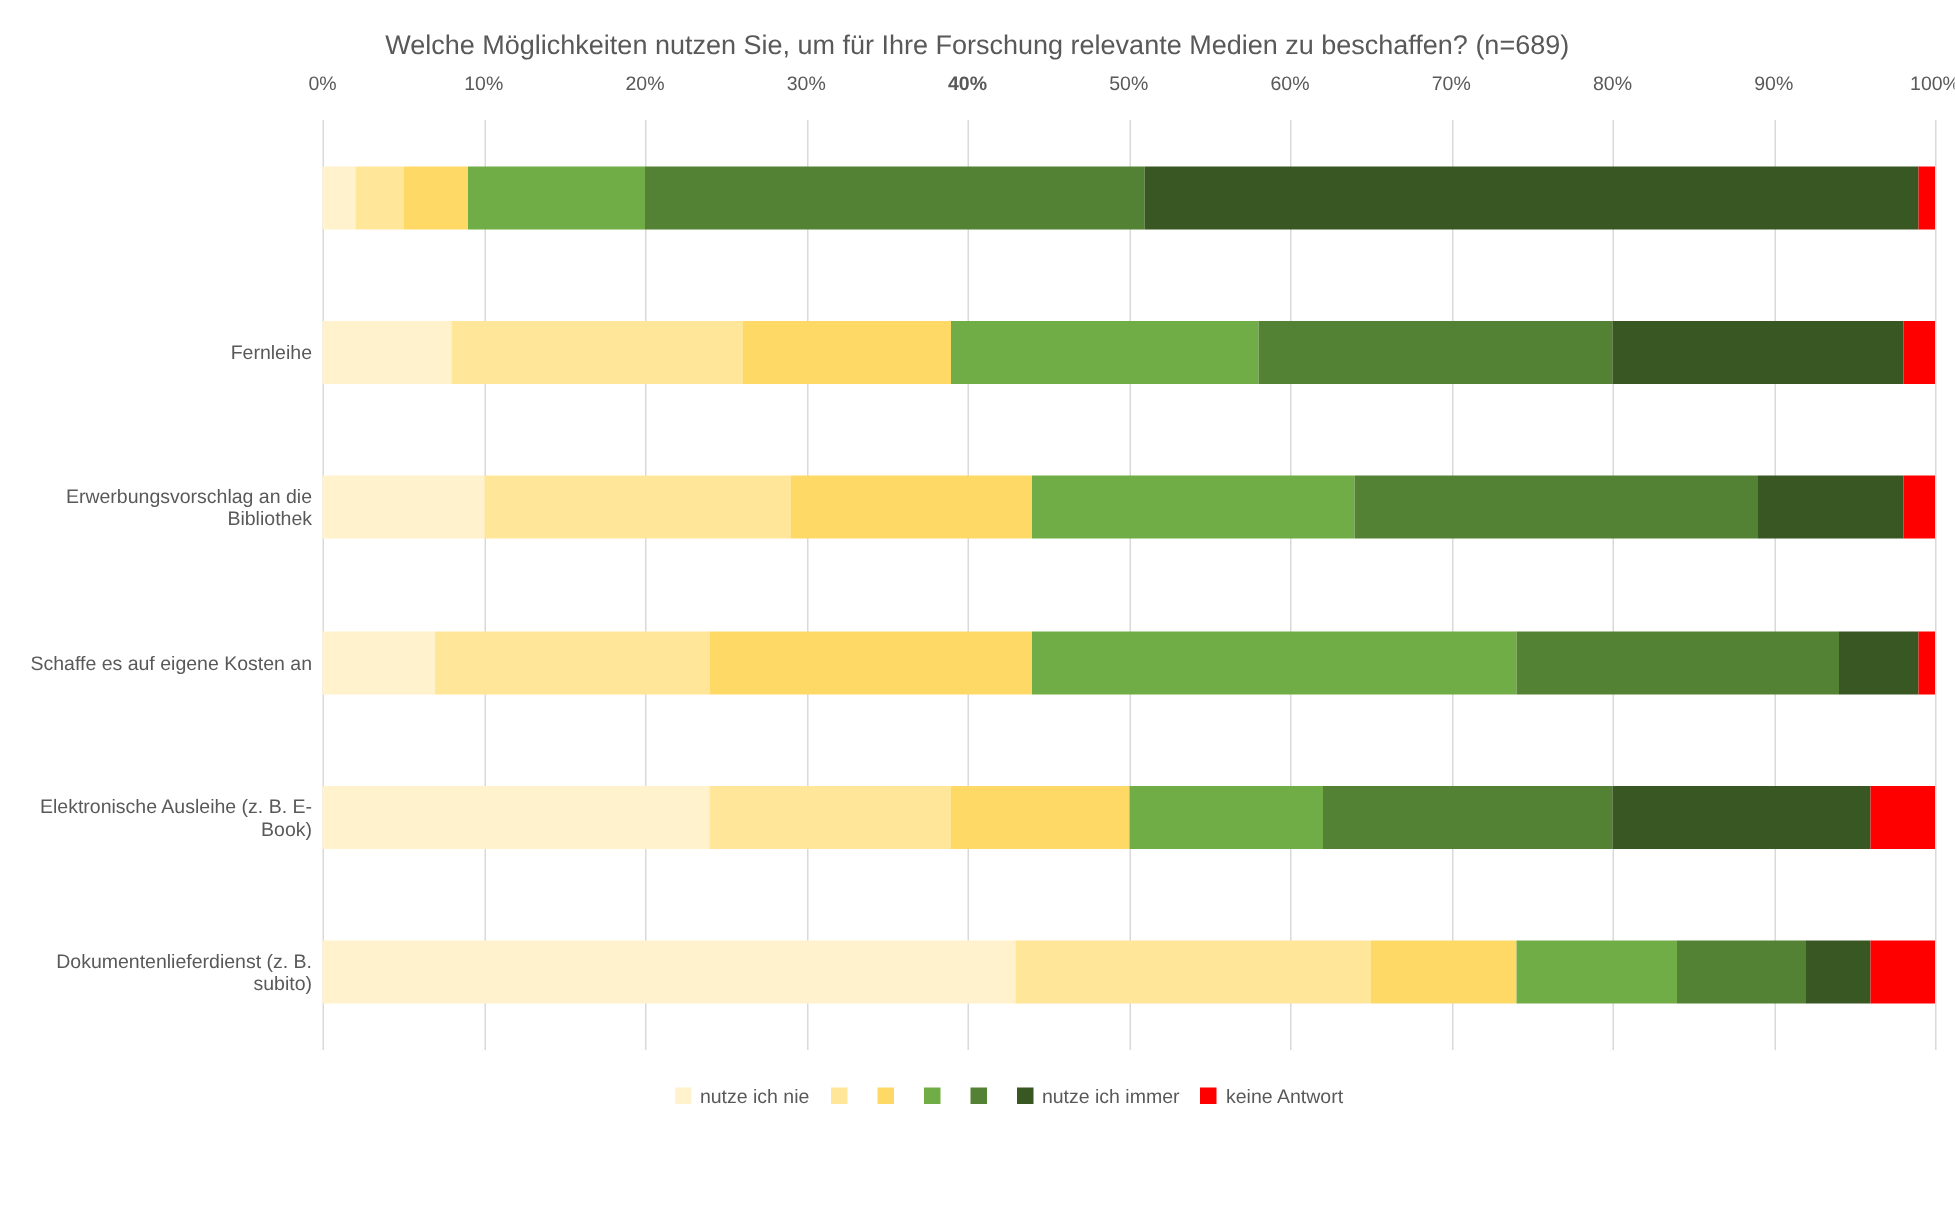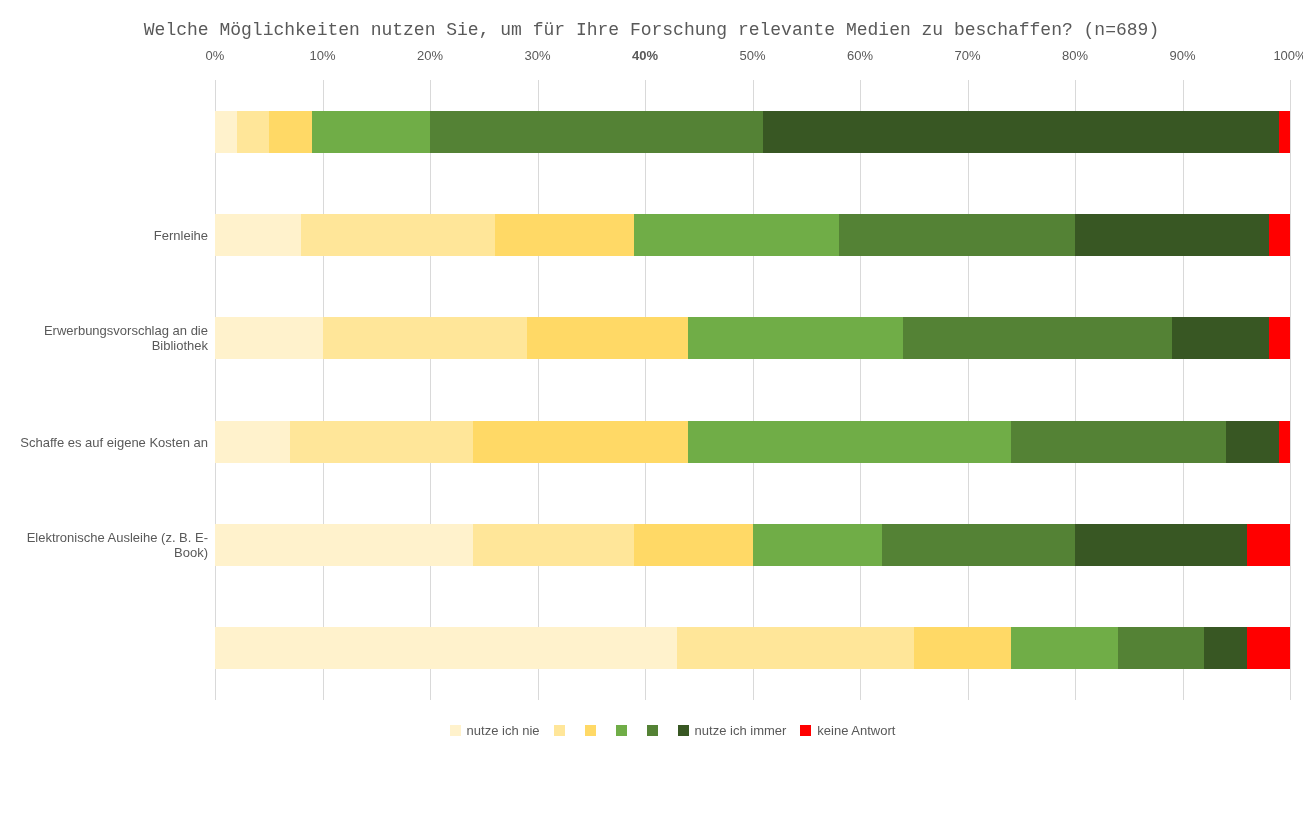--- a/index.html
+++ b/index.html
@@ -1,17 +1,17 @@
 <!DOCTYPE html>
 <html><head>
 <meta charset="utf-8">
 <style>
   html,body{margin:0;padding:0;background:#fff;font-family:"Segoe UI",Arial,sans-serif;color:#595959;}
   .chart{position:relative;width:1303px;height:814px;box-sizing:border-box;}
-  .title{position:absolute;left:0;right:0;top:20px;text-align:center;font-size:18px;color:#595959;font-family:Liberation Mono, monospace;}
+  .title{position:absolute;left:0;right:0;top:20px;text-align:center;font-size:18px;color:#595959;}
   .plot{position:absolute;left:215px;top:80px;width:1075px;height:620px;}
   .xlabels{position:absolute;left:215px;top:48px;width:1075px;height:20px;}
   .xlabel{position:absolute;font-size:13px;color:#595959;transform:translateX(-50%);}
   .grid{position:absolute;top:0;bottom:0;width:0;border-left:1px solid #d9d9d9;}
   .ylabel{position:absolute;right:1095px;width:200px;text-align:right;font-size:13px;color:#595959;transform:translateY(-50%);}
   .bar{position:absolute;left:0;height:42px;width:100%;display:flex;}
   .seg{height:100%;}
   .legend{position:absolute;left:0;right:0;top:722px;text-align:center;font-size:13px;color:#595959;margin-left:28px;}
   .legend span.sw{display:inline-block;width:11px;height:11px;margin:0 6px 0 14px;vertical-align:middle;}
   .legend span.lbl{vertical-align:middle;}
@@ -99,13 +99,14 @@
         <div class="seg" title="scale 5: 8%" style="width: 8%; background: rgb(84, 130, 53);"></div>
         <div class="seg" title="nutze ich immer: 4%" style="width: 4%; background: rgb(56, 87, 35);"></div>
         <div class="seg" title="keine Antwort: 4%" style="width: 4%; background: rgb(255, 0, 0);"></div>
       </div>
     </div>
   <div class="legend"><span class="sw" style="background: rgb(255, 242, 204);"></span><span class="lbl">nutze ich nie</span><span class="sw" style="background: rgb(255, 230, 153);"></span><span class="sw" style="background: rgb(255, 217, 102);"></span><span class="sw" style="background: rgb(112, 173, 71);"></span><span class="sw" style="background: rgb(84, 130, 53);"></span><span class="sw" style="background: rgb(56, 87, 35);"></span><span class="lbl">nutze ich immer</span><span class="sw" style="background: rgb(255, 0, 0);"></span><span class="lbl">keine Antwort</span></div>
     <div class="ylabel" style="top: 235px;">Fernleihe</div>
     <div class="ylabel" style="top: 338.333px;">Erwerbungsvorschlag an die Bibliothek</div>
     <div class="ylabel" style="top: 441.667px;">Schaffe es auf eigene Kosten an</div>
     <div class="ylabel" style="top: 545px;">Elektronische Ausleihe (z. B. E-Book)</div>
+    <div class="ylabel" style="top: 648.333px;">Dokumentenlieferdienst (z. B. subito)</div>
   </div>
 
 </body></html>

